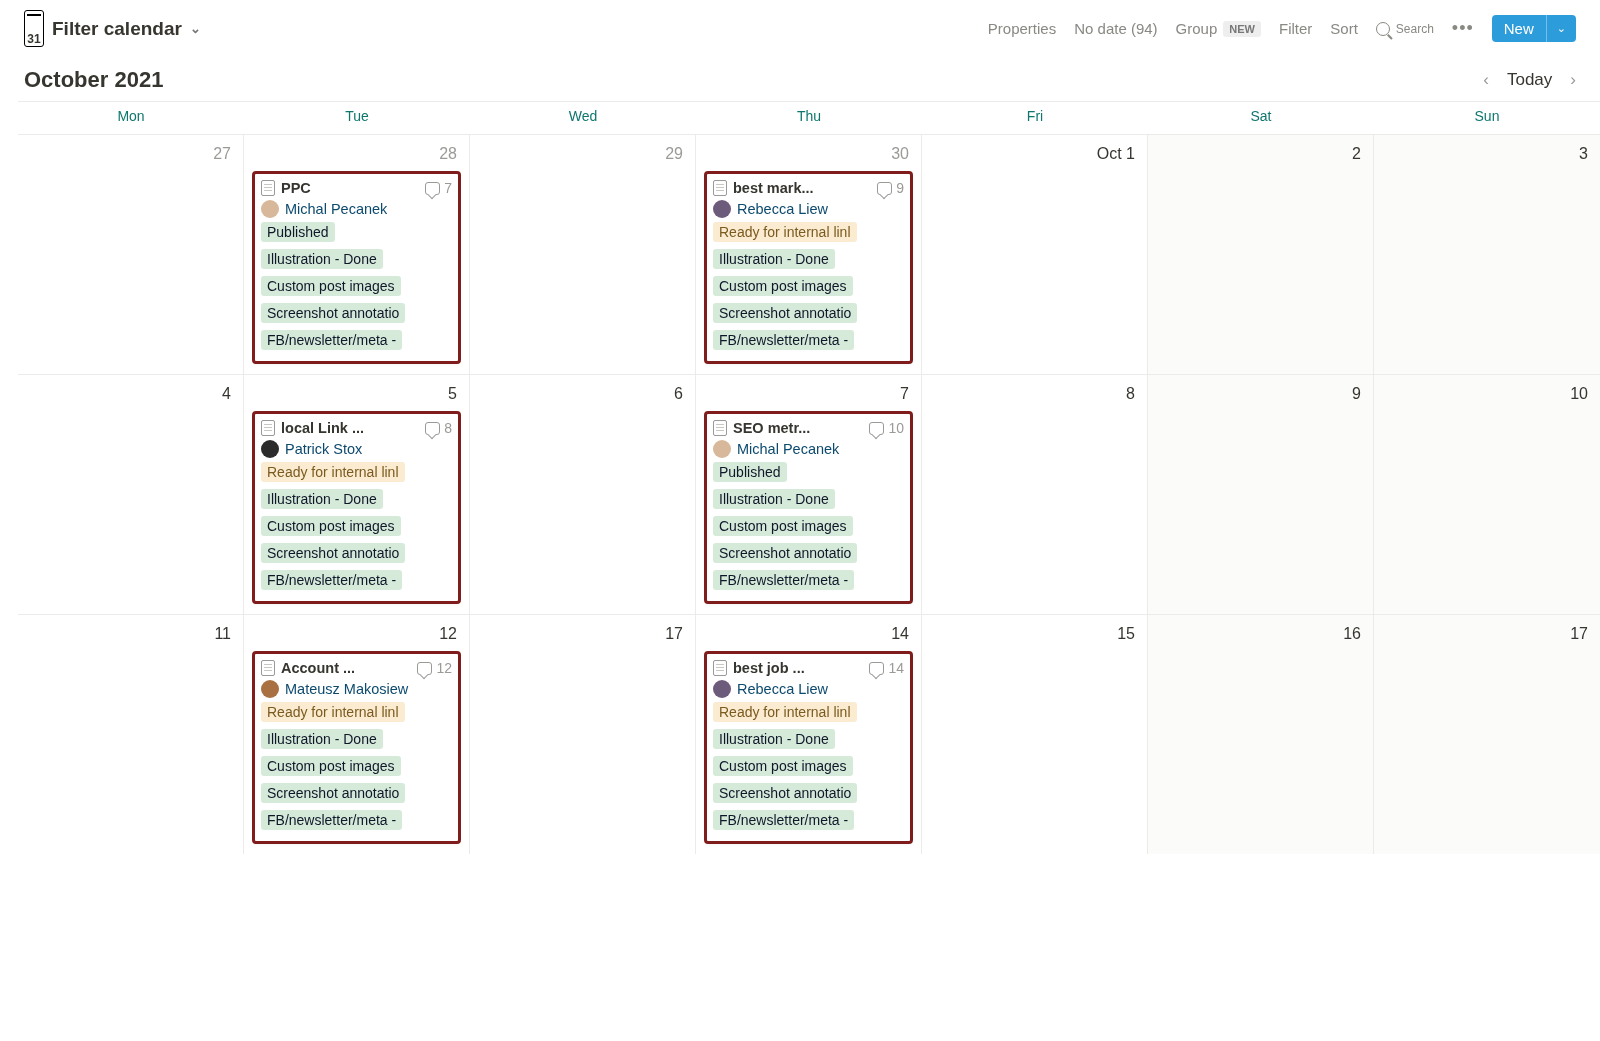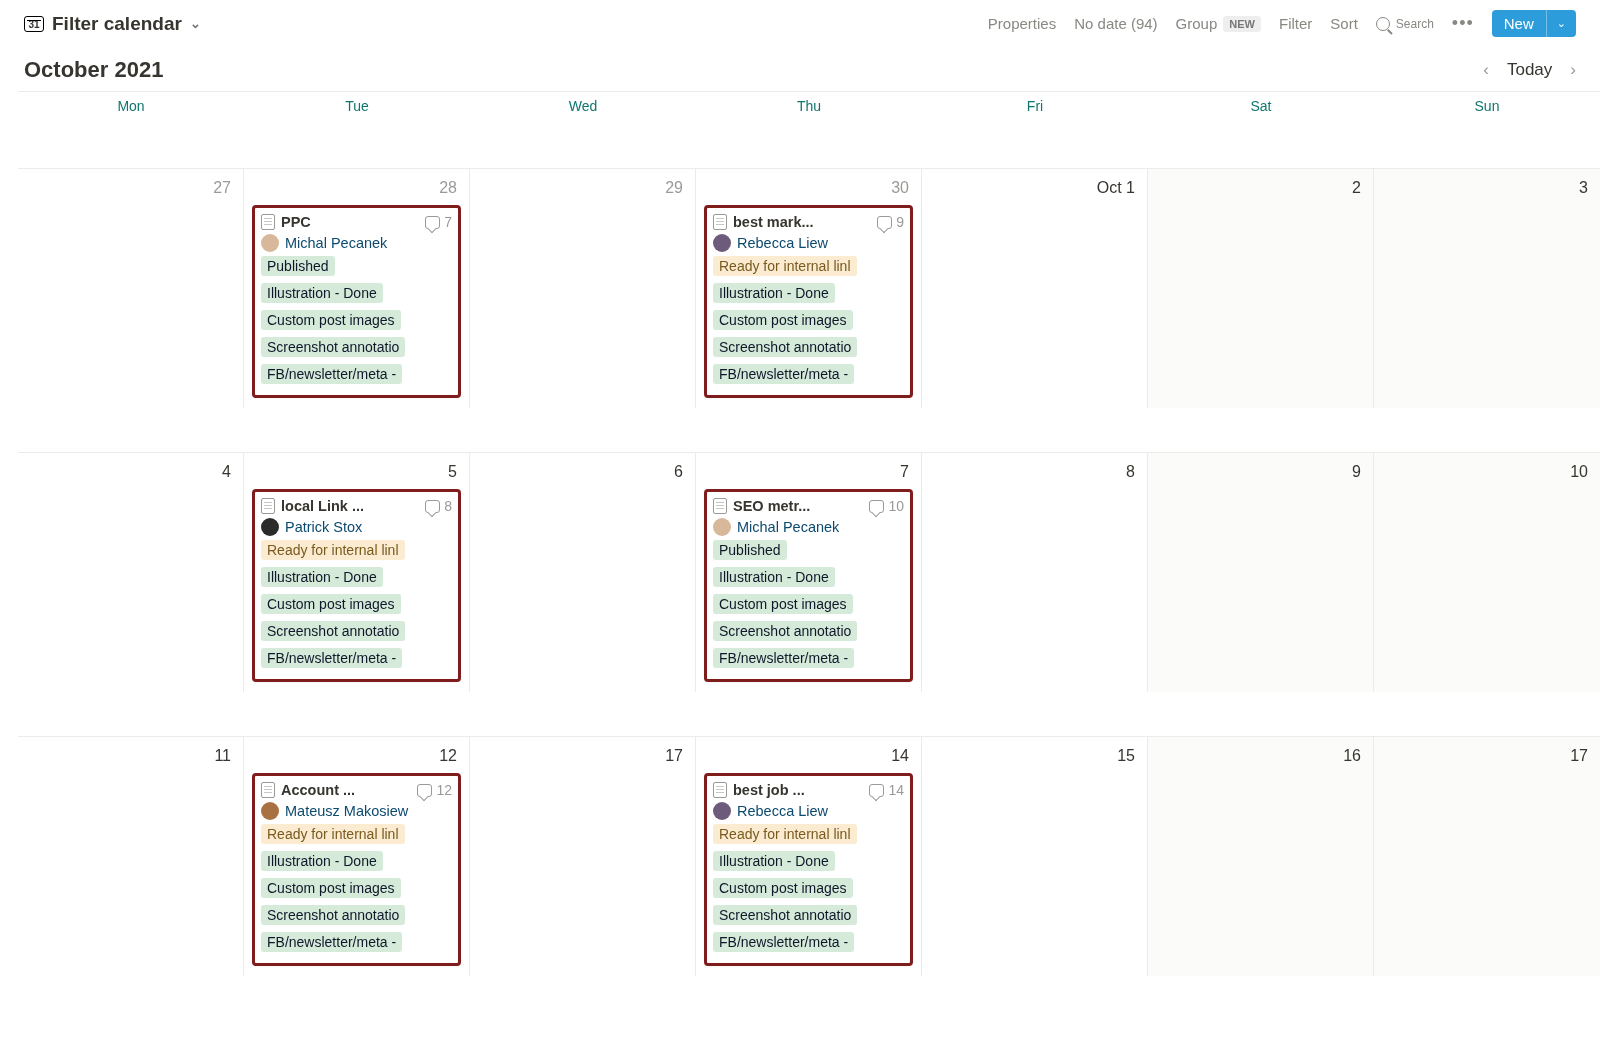--- a/index.html
+++ b/index.html
@@ -17,24 +17,24 @@
   }
   .view-title {
     display: flex;
     align-items: center;
     gap: 8px;
     font-size: 19px;
     font-weight: 600;
     cursor: pointer;
   }
   .cal-icon {
-    width: 20px; height: 16px;
+    width: 20px; height: 37px;
     border: 1.8px solid #000; border-radius: 3px;
     position: relative; display:inline-flex; align-items:flex-end; justify-content:center;
-    font-size:10px; font-weight:700; line-height:1; padding-bottom:1px;
+    font-size:12px; font-weight:700; line-height:1; padding-bottom:1px;
   }
   .cal-icon::before {
     content:""; position:absolute; top:3px; left:2px; right:2px; height:1.5px; background:#000;
   }
   .chevron { font-size: 13px; color:#777; }
   .spacer { flex: 1; }
   .tb-item { color: #898883; font-size: 15px; cursor: pointer; display:flex; align-items:center; gap:6px; }
   .badge-new {
     background:#eee; color:#777; font-size:11px; font-weight:600;
     padding:2px 6px; border-radius:3px;
@@ -65,21 +65,20 @@
   .dow-row {
     display:grid; grid-template-columns: repeat(7, 1fr);
     color:#0f766e; font-size:14px;
     padding: 6px 0 10px;
   }
   .dow { text-align:center; }
   .week {
     display:grid; grid-template-columns: repeat(7, 1fr);
     border-top:1px solid #ebebea;
     min-height: 200px;
-    margin-top: 44px;
   }
   .day {
     border-right:1px solid #ebebea;
     padding: 6px 6px 10px;
     position:relative;
   }
   .day:last-child { border-right:none; }
   .day.weekend { background:#fbfbfa; }
   .daynum {
     text-align:right; font-size:16px; color:#37352f;

